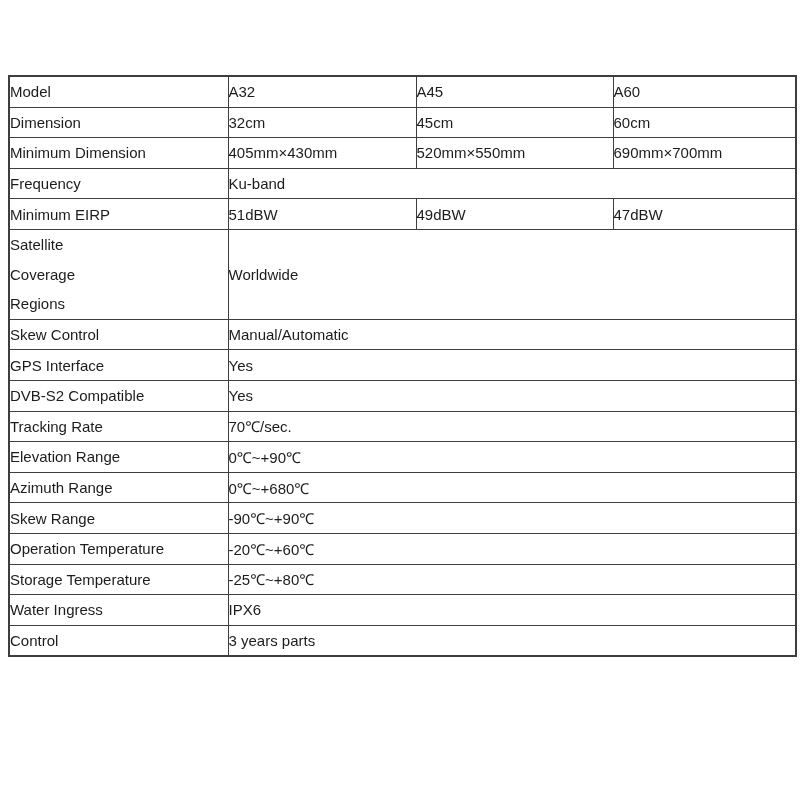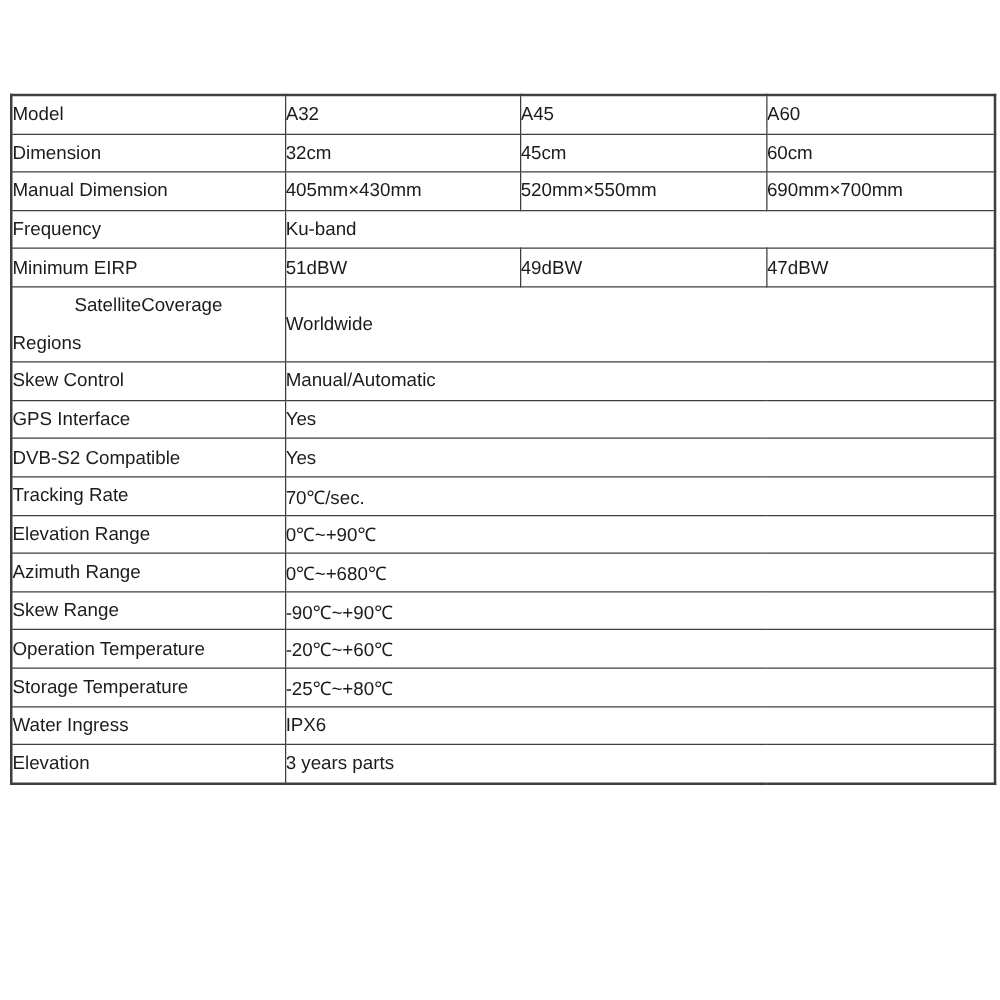--- a/index.html
+++ b/index.html
@@ -39,20 +39,21 @@
   td.label-cell {
     text-align: left;
     padding: 0 12px 0 10px;
   }
   td.value-cell {
   }
   .justify-line {
     display: flex;
     justify-content: center;
     line-height: 29.6px;
+    flex-direction: column;
   }
   .second-line {
     line-height: 29.6px;
   }
 </style>
 </head>
 <body>
 
 <div class="page">
   <table class="spec-table">
@@ -69,21 +70,21 @@
           <td class="value-cell">A45</td>
           <td class="value-cell">A60</td>
         </tr>
         <tr>
           <td class="label-cell">Dimension</td>
           <td class="value-cell">32cm</td>
           <td class="value-cell">45cm</td>
           <td class="value-cell">60cm</td>
         </tr>
         <tr>
-          <td class="label-cell">Manual Dimension</td>
+          <td class="label-cell">Minimum Dimension</td>
           <td class="value-cell">405mm×430mm</td>
           <td class="value-cell">520mm×550mm</td>
           <td class="value-cell">690mm×700mm</td>
         </tr>
         <tr>
           <td class="label-cell">Frequency</td>
           <td class="value-cell" colspan="3">Ku-band</td>
         </tr>
         <tr>
           <td class="label-cell">Minimum EIRP</td>
@@ -135,18 +136,18 @@
         </tr>
         <tr>
           <td class="label-cell">Storage Temperature</td>
           <td class="value-cell" colspan="3">-25℃~+80℃</td>
         </tr>
         <tr>
           <td class="label-cell">Water Ingress</td>
           <td class="value-cell" colspan="3">IPX6</td>
         </tr>
         <tr>
-          <td class="label-cell">Elevation</td>
+          <td class="label-cell">Control</td>
           <td class="value-cell" colspan="3">3 years parts</td>
         </tr>
       </tbody>
   </table>
 </div>
 
 </body></html>

